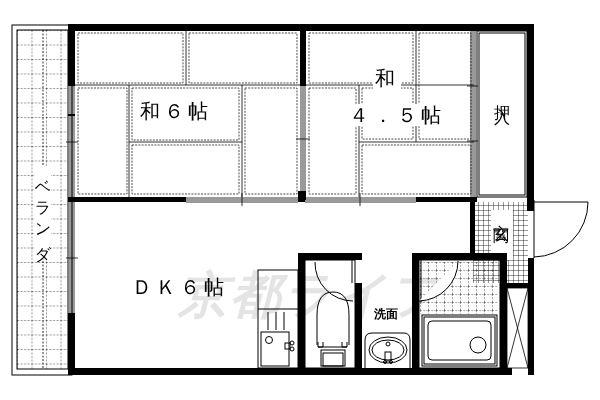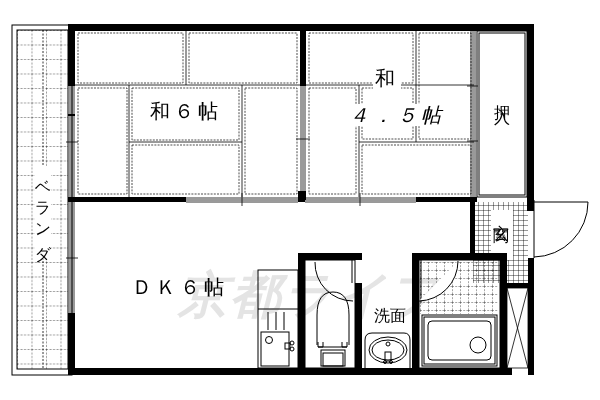--- a/index.html
+++ b/index.html
@@ -1,21 +1,21 @@
 <!DOCTYPE html>
 <html><head>
 <meta charset="utf-8">
 <style>
   html, body { margin: 0; padding: 0; background: #ffffff; }
   body { width: 600px; height: 400px; overflow: hidden; position: relative; font-family: "DejaVu Sans", sans-serif; }
   #plan { position: absolute; left: 0; top: 0; width: 600px; height: 400px; }
   .lbl { position: absolute; color: #000; white-space: nowrap; line-height: 1; }
   .lbl-big { font-size: 20px; letter-spacing: 4px; }
   .lbl-vert { writing-mode: vertical-rl; font-size: 16px; letter-spacing: 4px; }
-  .lbl-small { font-size: 16px; }
+  .lbl-small { font-size: 12px; font-weight: bold; }
   .bg-white { background: #fff; }
   .watermark { position: absolute; left: 178px; top: 262px; font-size: 50px; font-weight: bold; color: #e4e4e4; letter-spacing: 2px; font-style: italic; z-index: 0; }
 </style>
 </head>
 <body>
 
 <div class="watermark">京都ライフ</div>
 
 <svg id="plan" viewBox="0 0 600 400" xmlns="http://www.w3.org/2000/svg">
   <defs>
@@ -194,20 +194,20 @@
       <line x1="421" y1="260" x2="421" y2="302"></line>
       <path d="M458 261 A 40 40 0 0 1 419 301" fill="#fff"></path>
       <rect x="422" y="315" width="75" height="51"></rect>
       <rect x="424" y="317" width="71" height="47"></rect>
       <rect x="428" y="321" width="63" height="39" rx="4"></rect>
       <circle cx="478" cy="345" r="8"></circle>
     </g>
   </g>
 </svg>
 
-<div class="lbl lbl-big" style="left:150px; top:101px;">和６帖</div>
+<div class="lbl lbl-big" style="left:140px; top:101px;">和６帖</div>
 <div class="lbl lbl-big bg-white" style="left:373px; top:67px; padding:1px 2px;">和</div>
-<div class="lbl lbl-big bg-white" style="left:347px; top:104px; padding:1px 2px;font-style:italic;">４．５帖</div>
+<div class="lbl lbl-big bg-white" style="left:347px; top:104px; padding:1px 2px;">４．５帖</div>
 <div class="lbl lbl-big" style="left:132px; top:277px; z-index:2;">ＤＫ６帖</div>
 <div class="lbl lbl-vert" style="left:494px; top:92px;">押入</div>
 <div class="lbl lbl-vert bg-white" style="left:493px; top:210px; padding:1px 0;">玄関</div>
 <div class="lbl lbl-vert bg-white" style="left:35px; top:166px; padding:2px 0;">ベランダ</div>
 <div class="lbl lbl-small" style="left:374px; top:308px;">洗面</div>
 
 </body></html>

